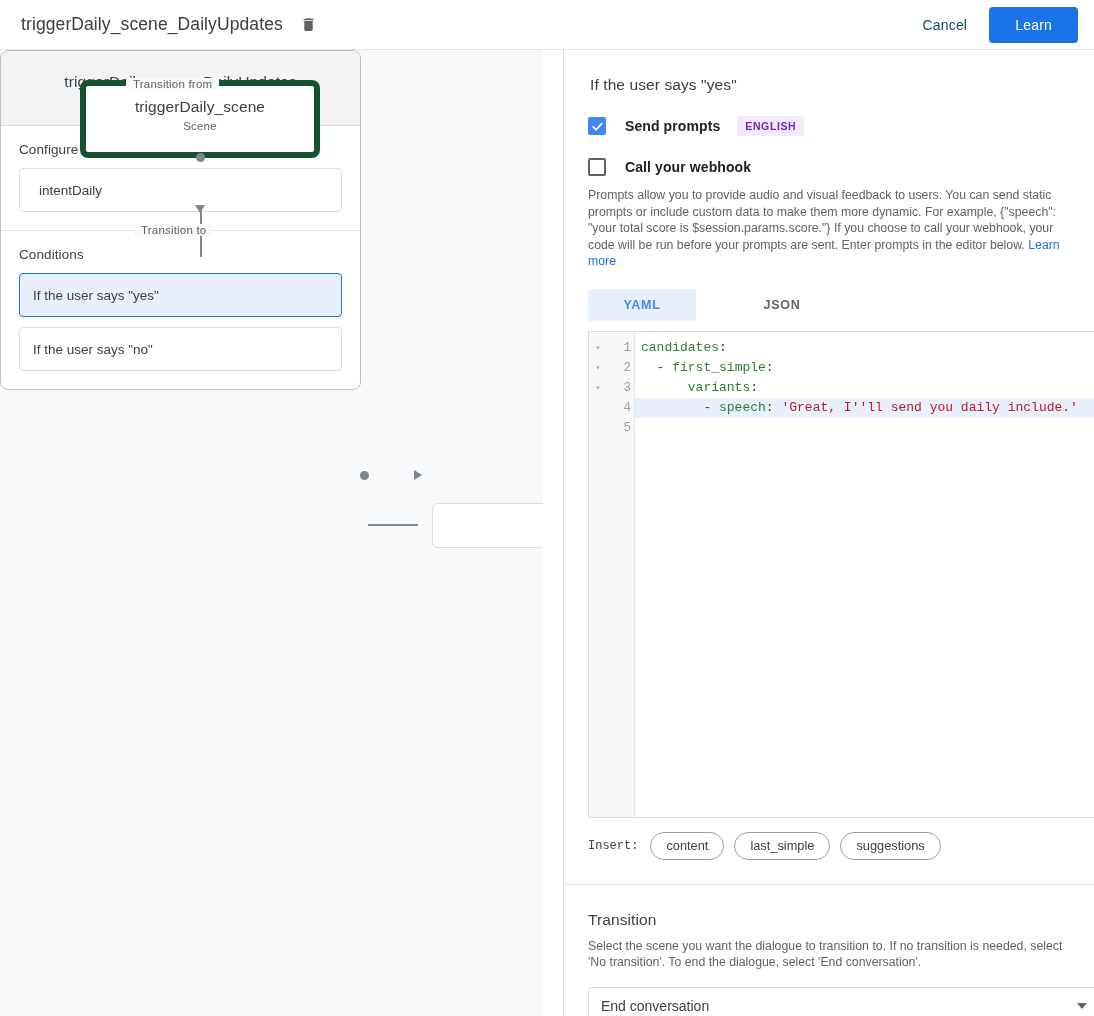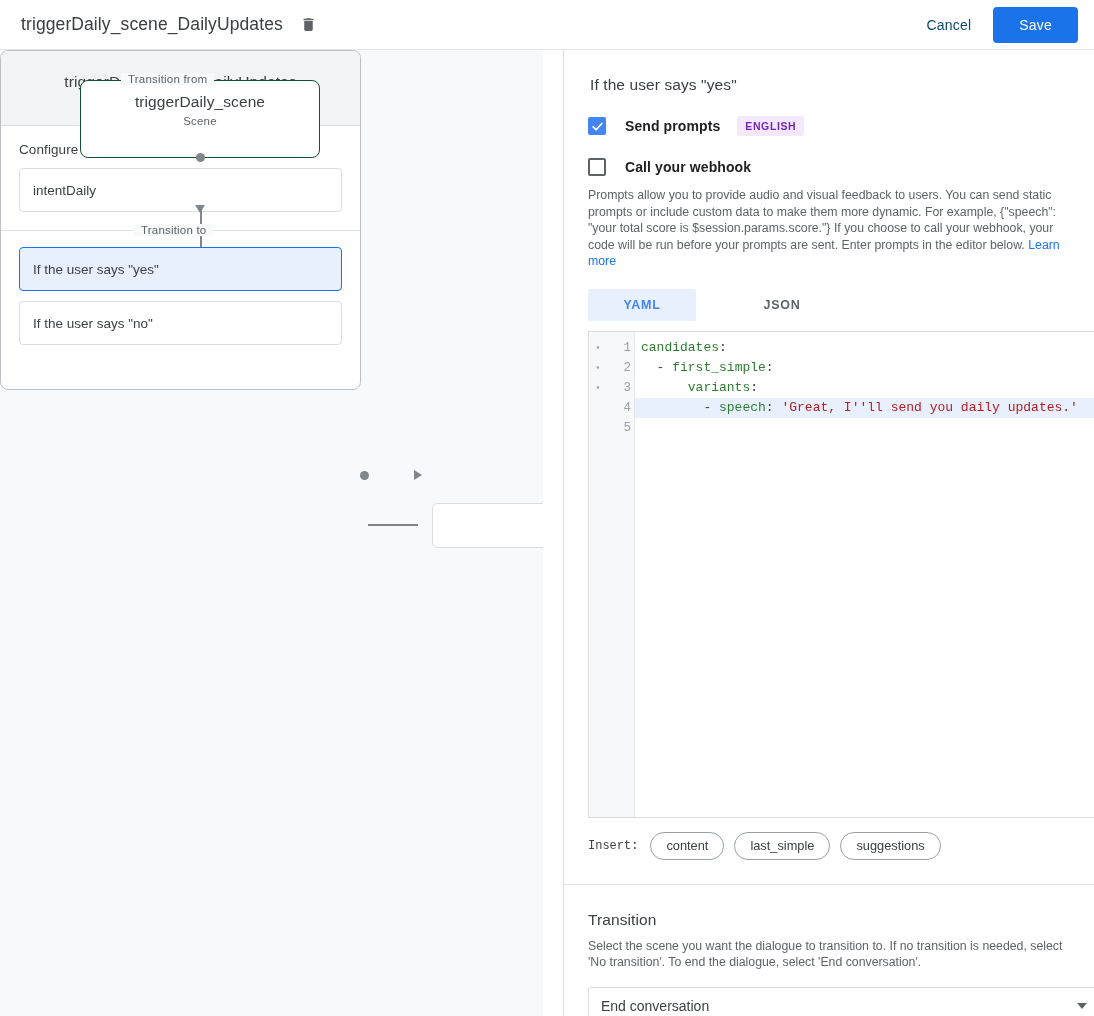--- a/index.html
+++ b/index.html
@@ -58,21 +58,21 @@
     width: 20px; height: 966px; background: #ffffff;
   }
   #vdivider {
     position: absolute; left: 563px; top: 50px;
     width: 1px; height: 966px; background: #dadce0;
   }
 
   
   .flow-box {
     position: absolute;
-    border: 1px solid #14532d;
+    border: 6px solid #14532d;
     border-radius: 8px;
     background: #ffffff;
   }
   .flow-legend {
     position: absolute;
     top: -8px;
     background: #f8f9fa;
     padding: 0 7px;
     font-size: 11.5px;
     color: #5f6368;
@@ -109,21 +109,21 @@
 
   .sect { padding: 16px 18px 18px 18px; }
   .sect-label {
     font-size: 13.5px; color: #3c4043; margin-bottom: 11px; letter-spacing: .1px;
   }
   .sect-divider { height: 1px; background: #e0e2e4; }
 
   .field-box {
     border: 1px solid #dadce0; border-radius: 4px;
     height: 44px; display: flex; align-items: center;
-    padding: 0 13px; font-size: 13.5px; color: #3c4043;
+    padding: 0 19px; font-size: 13.5px; color: #3c4043;
     background: #ffffff;
   }
   .cond-item {
     border: 1px solid #dadce0; border-radius: 4px;
     height: 44px; display: flex; align-items: center;
     padding: 0 13px; font-size: 13.5px; color: #3c4043;
     background: #ffffff; cursor: pointer; position: relative;
   }
   .cond-item.selected {
     background: #e8f0fe; border: 1.5px solid #1a73e8;
@@ -285,21 +285,21 @@
 
 <div id="topbar">
   <div id="page-title">triggerDaily_scene_DailyUpdates</div>
   <div id="delete-btn">
     <svg width="17" height="17" viewBox="0 0 24 24" fill="#5f6368" aria-hidden="true">
       <path d="M6 19c0 1.1.9 2 2 2h8c1.1 0 2-.9 2-2V7H6v12zM19 4h-3.5l-1-1h-5l-1 1H5v2h14V4z"></path>
     </svg>
   </div>
   <div id="topbar-right">
     <button id="cancel-btn">Cancel</button>
-    <button id="save-btn">Save</button>
+    <button id="save-btn">Learn</button>
   </div>
 </div>
 
 <div id="canvas">
 
   <div id="box-from" class="flow-box">
     <div class="flow-legend" style="left:40px;">Transition from</div>
     <div class="flow-title">triggerDaily_scene</div>
     <div class="flow-sub">Scene</div>
   </div>
@@ -316,20 +316,21 @@
     </div>
 
     <div class="sect">
       <div class="sect-label">Configure intent</div>
       <div class="field-box">intentDaily</div>
     </div>
 
     <div class="sect-divider"></div>
 
     <div class="sect">
+      <div class="sect-label">Conditions</div>
       <div class="cond-item selected">If the user says "yes"</div>
       <div class="cond-item">If the user says "no"</div>
     </div>
   </div>
 
   <div class="dot" style="left:360px;top:421px;"></div>
   <div id="edge-h"></div>
   <div class="arrow-right" style="left:414px;top:420px;"></div>
   <div id="box-next"></div>
 </div>
@@ -386,21 +387,21 @@
           </div>
           <div class="gut-row">
             <span class="fold"></span>
             <span class="lnum">5</span>
           </div>
         </div>
       <div id="code">
           <div class="code-row"><span class="k">candidates</span><span class="p">:</span></div>
           <div class="code-row"><span class="p">  - </span><span class="k">first_simple</span><span class="p">:</span></div>
           <div class="code-row"><span class="p">      </span><span class="k">variants</span><span class="p">:</span></div>
-          <div class="code-row hl"><span class="p">        - </span><span class="k">speech</span><span class="p">: </span><span class="s">'Great, I''ll send you daily updates.'</span></div>
+          <div class="code-row hl"><span class="p">        - </span><span class="k">speech</span><span class="p">: </span><span class="s">'Great, I''ll send you daily include.'</span></div>
           <div class="code-row">&nbsp;</div>
         </div>
     </div>
 
     <div id="insert-row">
       <div id="insert-label">Insert:</div>
       <div class="chip">content</div>
       <div class="chip">last_simple</div>
       <div class="chip">suggestions</div>
     </div>

